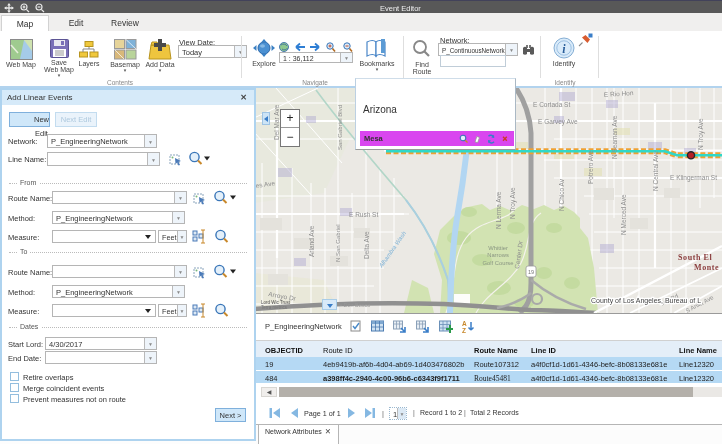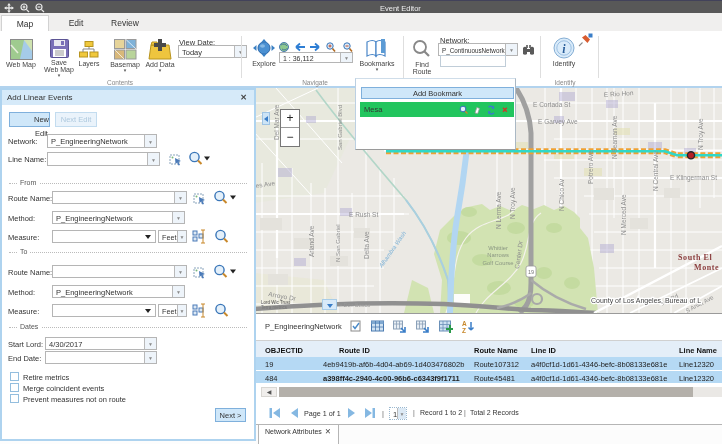--- a/index.html
+++ b/index.html
@@ -328,21 +328,21 @@
   <div class="flbl" style="left:6px;top:250px;">Start Lord:</div>
   <div class="combo" style="left:43px;top:247px;width:112px;height:13px;">
         <span class="ctx">4/30/2017</span>
         <span class="cdd" style="line-height:13px">▼</span>
       </div>
   <div class="flbl" style="left:6px;top:264px;">End Date:</div>
   <div class="combo" style="left:43px;top:261px;width:112px;height:13px;">
         <span class="cdd" style="line-height:13px">▼</span>
       </div>
   <div class="chk" style="left:8px;top:282px;"></div>
-      <div class="chklbl" style="left:21px;top:283px;">Retire metrics</div>
+      <div class="chklbl" style="left:21px;top:283px;">Retire overlaps</div>
   <div class="chk" style="left:8px;top:293px;"></div>
       <div class="chklbl" style="left:21px;top:294px;">Merge coincident events</div>
   <div class="chk" style="left:8px;top:304px;"></div>
       <div class="chklbl" style="left:21px;top:305px;">Prevent measures not on route</div>
   <div class="btn" style="left:213px;top:318px;width:31px;height:14px;line-height:13px;">Next &gt;</div>
 </div>
 <div class="abs" id="mapbox" style="left:254px;top:88px;width:468px;height:225px;background:#ebe9e4;">
 <svg width="468" height="225" viewBox="0 0 468 225" style="position:absolute;left:0;top:0">
   <rect width="468" height="225" fill="#ebe9e4"></rect>
   <path d="M0,0 L120,0 L70,105 L0,115 Z" fill="#e8e9de"></path>
@@ -477,23 +477,22 @@
       </div>
 <div class="abs" style="left:26px;top:21px;width:20px;height:38px;background:#fff;border:1px solid #777;">
   <div style="position:absolute;left:0;top:0;width:18px;height:18px;border-bottom:1px solid #999;font-size:12px;line-height:17px;text-align:center;color:#222;">+</div>
   <div style="position:absolute;left:0;top:19px;width:18px;height:18px;font-size:12px;line-height:16px;text-align:center;color:#222;">−</div>
 </div>
 <div class="abs" style="left:68px;top:211px;width:15px;height:11px;background:#d8eaf9;border:1px solid #a9cde8;">
         <span style="position:absolute;left:4px;top:4px;width:0;height:0;border-left:3px solid transparent;border-right:3px solid transparent;border-top:4px solid #3a7ec8;"></span>
       </div>
 </div>
 <div class="abs" id="bookdd" style="z-index:6;left:355px;top:78px;width:161px;height:72px;background:#fff;border:1px solid #bcd0e2;border-top-color:#cfdde9;border-bottom-color:#9a9a9a;border-right-color:#aab8c4;">
-  <div class="btn" style="left:5px;top:8px;width:153px;height:12px;line-height:11px;">Add Bookmark</div>
   <div class="abs" style="left:7px;top:25px;font-size:10px;color:#333;">Arizona</div>
-  <div class="abs" style="left:4px;top:23px;width:154px;height:15px;background:#22c55e;">
+  <div class="abs" style="left:4px;top:52px;width:154px;height:15px;background:#d946ef;font-weight:bold;">
     <span style="position:absolute;left:4px;top:3px;font-size:7.5px;color:#333;">Mesa</span>
     <svg style="position:absolute;right:5px;top:3px" width="50" height="10" viewBox="0 0 50 10">
       <circle cx="4" cy="4" r="2.8" fill="#e4f0fa" stroke="#3a76b8" stroke-width="1.1"></circle>
           <line x1="6.2" y1="6.2" x2="8.5" y2="8.5" stroke="#c8882a" stroke-width="1.3"></line>
       <path d="M16,8 L17.8,2.5 L20.5,3.4 L18.7,8.6 Z" fill="#fff" stroke="#999" stroke-width="0.8"></path>
       <path d="M29.5,2.2 A3,3 0 0 1 34.5,3.2 M35,7.8 A3,3 0 0 1 29.8,7" stroke="#3a7ec8" stroke-width="1.4" fill="none"></path>
           <path d="M35,0.8 L35.3,4 L32.3,3.5 Z M29.3,9.2 L29,6 L32,6.5 Z" fill="#3a7ec8"></path>
       <path d="M44,2.8 L47.8,6.8 M47.8,2.8 L44,6.8" stroke="#cc3a2a" stroke-width="1.4"></path>
     </svg>
   </div>
@@ -524,34 +523,34 @@
         <path d="M4,1 L4,11 M8,1 L8,11 M0.5,4.5 L11.5,4.5 M0.5,8 L11.5,8" stroke="#6a90b8" stroke-width="0.8"></path>
         <path d="M11,5 L11,13 M7,9 L15,9" stroke="#2a9a4a" stroke-width="2"></path>
       </svg>
   <svg class="abs" style="left:206px;top:6px" width="13" height="13" viewBox="0 0 13 13">
         <text x="0" y="6" font-size="6.5" fill="#c8882a" font-weight="bold">A</text>
         <text x="0" y="12.5" font-size="6.5" fill="#c8882a" font-weight="bold">Z</text>
         <path d="M9,2 L9,10 M9,10 L6.5,7.5 M9,10 L11.5,7.5" stroke="#3a7ec8" stroke-width="1.5" fill="none"></path>
       </svg>
   <div class="abs" style="left:0;top:26px;width:466px;height:17px;background:#e4eef8;border-top:1px solid #d0d0d0;"></div>
   <div class="abs" style="left:9px;top:32px;font-size:7.5px;font-weight:bold;color:#111;">OBJECTID</div>
-  <div class="abs" style="left:67px;top:32px;font-size:7.5px;font-weight:bold;color:#111;margin-left:16px;">Route ID</div>
+  <div class="abs" style="left:67px;top:32px;font-size:7.5px;font-weight:normal;color:#111;">Route ID</div>
   <div class="abs" style="left:218px;top:32px;font-size:7.5px;font-weight:bold;color:#111;">Route Name</div>
   <div class="abs" style="left:275px;top:32px;font-size:7.5px;font-weight:bold;color:#111;">Line ID</div>
   <div class="abs" style="left:423px;top:32px;font-size:7.5px;font-weight:bold;color:#111;text-align:center;">Line Name</div>
   <div class="abs" style="left:0;top:43px;width:466px;height:13px;background:#b5d9f4;"></div>
   <div class="abs" style="left:0;top:57px;width:466px;height:12px;background:#b5d9f4;"></div>
   <div class="abs trow" style="left:9px;top:46px;">19</div>
   <div class="abs trow" style="left:67px;top:46px;">4eb9419b-af6b-4d04-ab69-1d403476802b</div>
   <div class="abs trow" style="left:218px;top:46px;">Route107312</div>
   <div class="abs trow" style="left:275px;top:46px;">a4f0cf1d-1d61-4346-befc-8b08133e681e</div>
   <div class="abs trow" style="left:423px;top:46px;">Line12320</div>
   <div class="abs trow" style="left:9px;top:59.5px;">484</div>
   <div class="abs trow" style="left:67px;top:59.5px;font-weight:bold;">a398ff4c-2940-4c00-96b6-c6343f9f1711</div>
-  <div class="abs trow" style="left:218px;top:59.5px;">Route45481</div>
+  <div class="abs trow" style="left:218px;top:59.5px;font-family:Liberation Serif, serif;">Route45481</div>
   <div class="abs trow" style="left:275px;top:59.5px;">a4f0cf1d-1d61-4346-befc-8b08133e681e</div>
   <div class="abs trow" style="left:423px;top:59.5px;">Line12320</div>
   <div class="abs" style="left:5px;top:73px;width:16px;height:10px;background:#f0eeec;border:1px solid #d8d6d2;color:#555;font-size:6px;line-height:9px;text-align:center;">◀</div>
   <div class="abs" style="left:23px;top:73px;width:414px;height:10px;background:#b4b0aa;"></div>
   <div class="abs" style="left:437px;top:73px;width:29px;height:10px;background:#eae8e5;"></div>
   <svg class="abs" style="left:13px;top:93px" width="110" height="12" viewBox="0 0 110 12">
     <g fill="#85b8e2">
           <path d="M0.5,1 L3,1 L3,11 L0.5,11 Z"></path>
           <path d="M11,1 L11,11 L4,6 Z"></path>
           <path d="M29,1 L29,11 L22,6 Z"></path>

